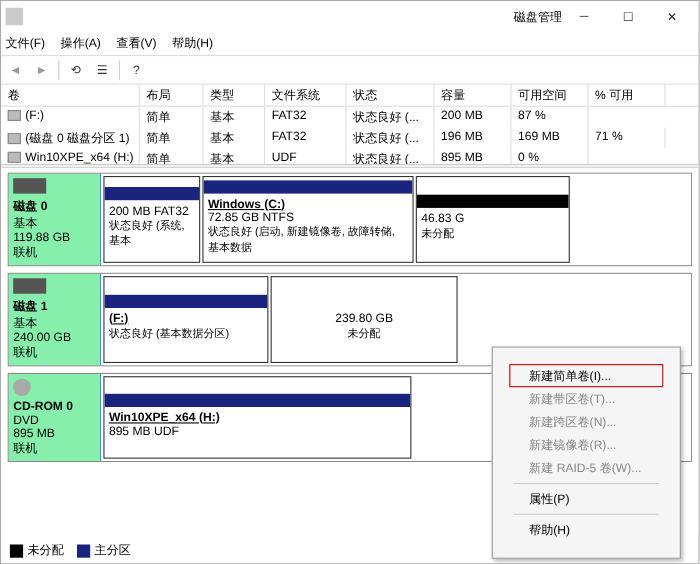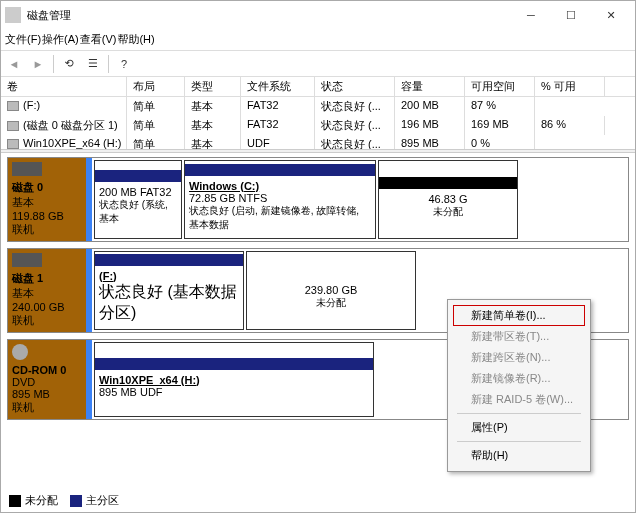--- a/index.html
+++ b/index.html
@@ -1,48 +1,48 @@
 <!DOCTYPE html>
 <html><head>
 <meta charset="utf-8">
 <style>
 * { margin: 0; padding: 0; box-sizing: border-box; font-family: "Microsoft YaHei", "SimSun", sans-serif; font-size: 11px; }
 body { background: #fff; width: 636px; height: 513px; overflow: hidden; border: 1px solid #aaa; position: relative; }
-.titlebar { height: 28px; display: flex; align-items: center; padding: 0 4px; background: #fff; }
+.titlebar { height: 28px; display: flex; align-items: center; padding: 0 4px; background: #fff; text-align: right; }
 .titlebar .icon { width: 16px; height: 16px; background: #ccc; margin-right: 6px; }
 .titlebar .title { flex: 1; }
 .winbtns { display: flex; }
 .winbtn { width: 40px; height: 28px; display: flex; align-items: center; justify-content: center; color: #333; }
-.menubar { height: 22px; display: flex; align-items: center; padding: 0 4px; gap: 1px; border-bottom: 1px solid #ddd; }
+.menubar { height: 22px; display: flex; align-items: center; padding: 0 4px; gap: 14px; border-bottom: 1px solid #ddd; }
 .menubar span { cursor: default; }
 .toolbar { height: 26px; display: flex; align-items: center; padding: 0 2px; gap: 2px; border-bottom: 1px solid #ddd; }
 .tbtn { width: 22px; height: 22px; display: flex; align-items: center; justify-content: center; border: 1px solid transparent; color: #999; }
 .tbtn.enabled { color: #333; }
 .tsep { width: 1px; height: 18px; background: #ccc; margin: 0 2px; }
 .listpane { height: 72px; overflow: hidden; }
 .listhead { display: flex; background: #fff; border-bottom: 1px solid #ddd; }
 .listhead div, .listrow div { padding: 2px 6px; border-right: 1px solid #ddd; overflow: hidden; white-space: nowrap; }
 .c0{width:126px}.c1{width:58px}.c2{width:56px}.c3{width:74px}.c4{width:80px}.c5{width:70px}.c6{width:70px}.c7{width:70px}
 .listrow { display: flex; }
 .listrow .volicon { display:inline-block; width:12px; height:10px; background:#bbb; border:1px solid #888; margin-right:4px; vertical-align:middle;}
 .splitter { height: 4px; background: #f0f0f0; border-top:1px solid #ccc; border-bottom:1px solid #ccc; cursor: row-resize; }
 .diskpane { overflow-y: auto; height: 330px; background:#fff; padding: 4px 6px; }
 .diskrow { display:flex; margin-bottom: 6px; border:1px solid #888; }
-.diskinfo { width: 84px; padding: 4px; border-right:6px solid #3b82f6; background:#a16207; }
+.diskinfo { width: 84px; padding: 4px; border-right:1px solid #3b82f6; background:#86efac; }
 .diskinfo .dicon{ width:30px; height:14px; background:#555; margin-bottom:4px;}
 .diskinfo .dicon.cd{ border-radius:50%; background:#aaa; width:16px; height:16px;}
 .diskparts { flex:1; display:flex; padding:2px; gap:2px; background:#fff; }
 .part { border:1px solid #333; padding:4px; display:flex; flex-direction:column; justify-content:center; overflow:hidden; }
 .part .pbar{ height:12px; margin:-4px -4px 4px -4px; }
 .bar-primary{ background:#1a237e; }
 .bar-unalloc{ background:#000; }
 .part b { font-weight:bold;text-decoration:underline; }
 .legend { position:absolute; bottom:2px; left:6px; display:flex; gap:12px; align-items:center; background:#fff; padding:2px;}
 .legend .sw{ width:12px; height:12px; display:inline-block; margin-right:4px; vertical-align:middle;}
-.contextmenu { position:absolute; top:298px; left:446px; width:144px; background:#f5f5f5; border:1px solid #999; box-shadow:2px 2px 4px rgba(0,0,0,0.3); padding:5px; z-index:100;}
+.contextmenu { position:absolute; top:314px; left:446px; width:172px; background:#f5f5f5; border:1px solid #999; box-shadow:2px 2px 4px rgba(0,0,0,0.3); padding:15px; z-index:100;}
 .cmitem { padding:3px 18px; white-space:nowrap; }
 .cmitem.highlight { border:1px solid #c00; padding:2px 17px; }
 .cmitem.disabled { color:#888; }
 .cmsep { height:1px; background:#ccc; margin:3px 4px; }
 </style>
 </head>
 <body>
 
 <div class="titlebar">
   <span class="icon"></span>
@@ -93,21 +93,21 @@
         <div class="c7">87 %</div>
       </div>
       <div class="listrow">
         <div class="c0"><span class="volicon"></span>(磁盘 0 磁盘分区 1)</div>
         <div class="c1">简单</div>
         <div class="c2">基本</div>
         <div class="c3">FAT32</div>
         <div class="c4">状态良好 (...</div>
         <div class="c5">196 MB</div>
         <div class="c6">169 MB</div>
-        <div class="c7">86 %</div>
+        <div class="c7">71 %</div>
       </div>
       <div class="listrow">
         <div class="c0"><span class="volicon"></span>Win10XPE_x64 (H:)</div>
         <div class="c1">简单</div>
         <div class="c2">基本</div>
         <div class="c3">UDF</div>
         <div class="c4">状态良好 (...</div>
         <div class="c5">895 MB</div>
         <div class="c7">0 %</div>
       </div>
@@ -125,34 +125,34 @@
             <div class="pbar bar-primary"></div>
             <span>200 MB FAT32</span>
             <span style="font-size:10px">状态良好 (系统, 基本</span>
           </div>
           <div class="part" style="width: 192px;">
             <div class="pbar bar-primary"></div>
             <b>Windows  (C:)</b>
             <span>72.85 GB NTFS</span>
             <span style="font-size:10px">状态良好 (启动, 新建镜像卷, 故障转储, 基本数据</span>
           </div>
-          <div class="part" style="width: 140px; text-align: center;">
+          <div class="part" style="width: 140px;">
             <div class="pbar bar-unalloc"></div>
             <span>46.83 G</span>
             <span style="font-size:10px">未分配</span>
           </div>
         </div>
       </div>
       <div class="diskrow">
         <div class="diskinfo"><div class="dicon "></div><b>磁盘 1</b><br>基本<br>240.00 GB<br>联机</div>
         <div class="diskparts">
           <div class="part" style="width: 150px;">
             <div class="pbar bar-primary"></div>
             <b>(F:)</b>
-            <span style="font-size:16px">状态良好 (基本数据分区)</span>
+            <span style="font-size:10px">状态良好 (基本数据分区)</span>
           </div>
           <div class="part" style="width: 170px; align-items: center;">
             <div class="pbar bar-unalloc"></div>
             <span>239.80 GB</span>
             <span style="font-size:10px">未分配</span>
           </div>
         </div>
       </div>
       <div class="diskrow">
         <div class="diskinfo"><div class="dicon cd"></div><b>CD-ROM 0</b><br>DVD<br>895 MB<br>联机</div>

